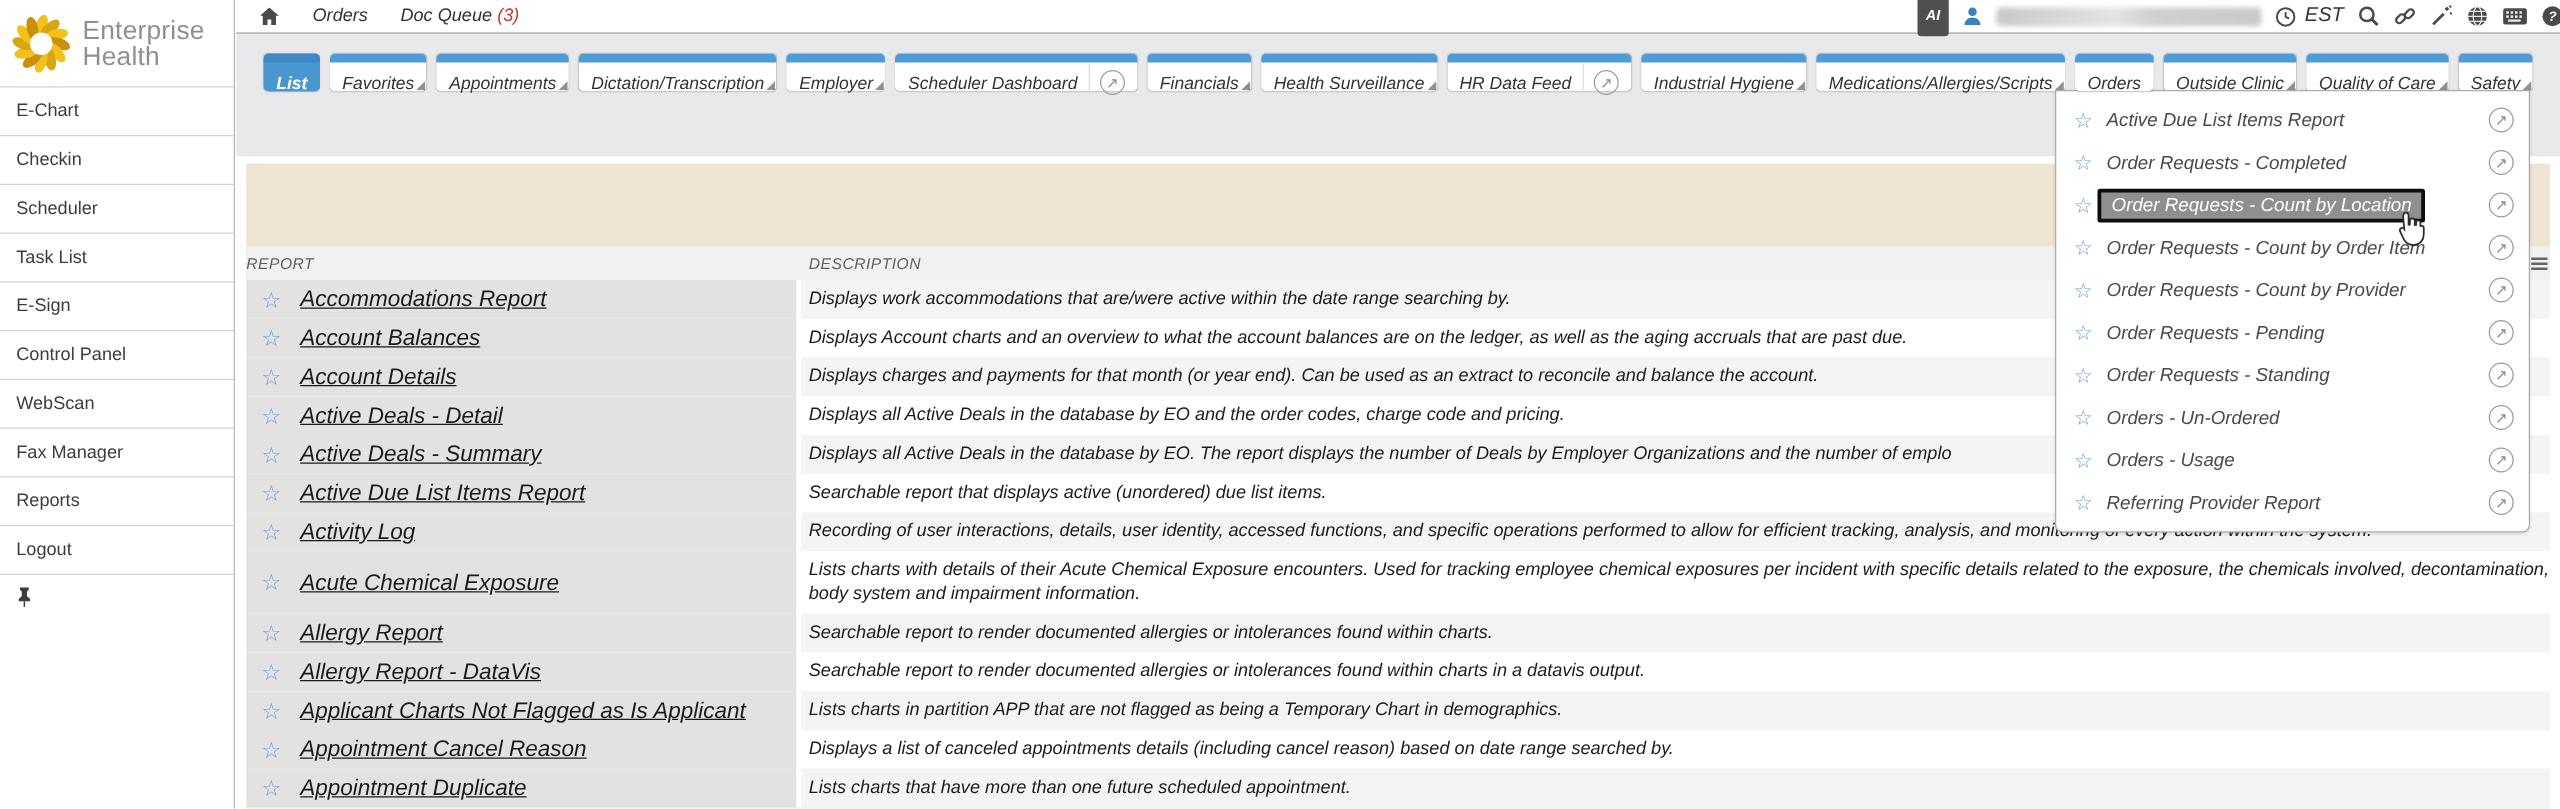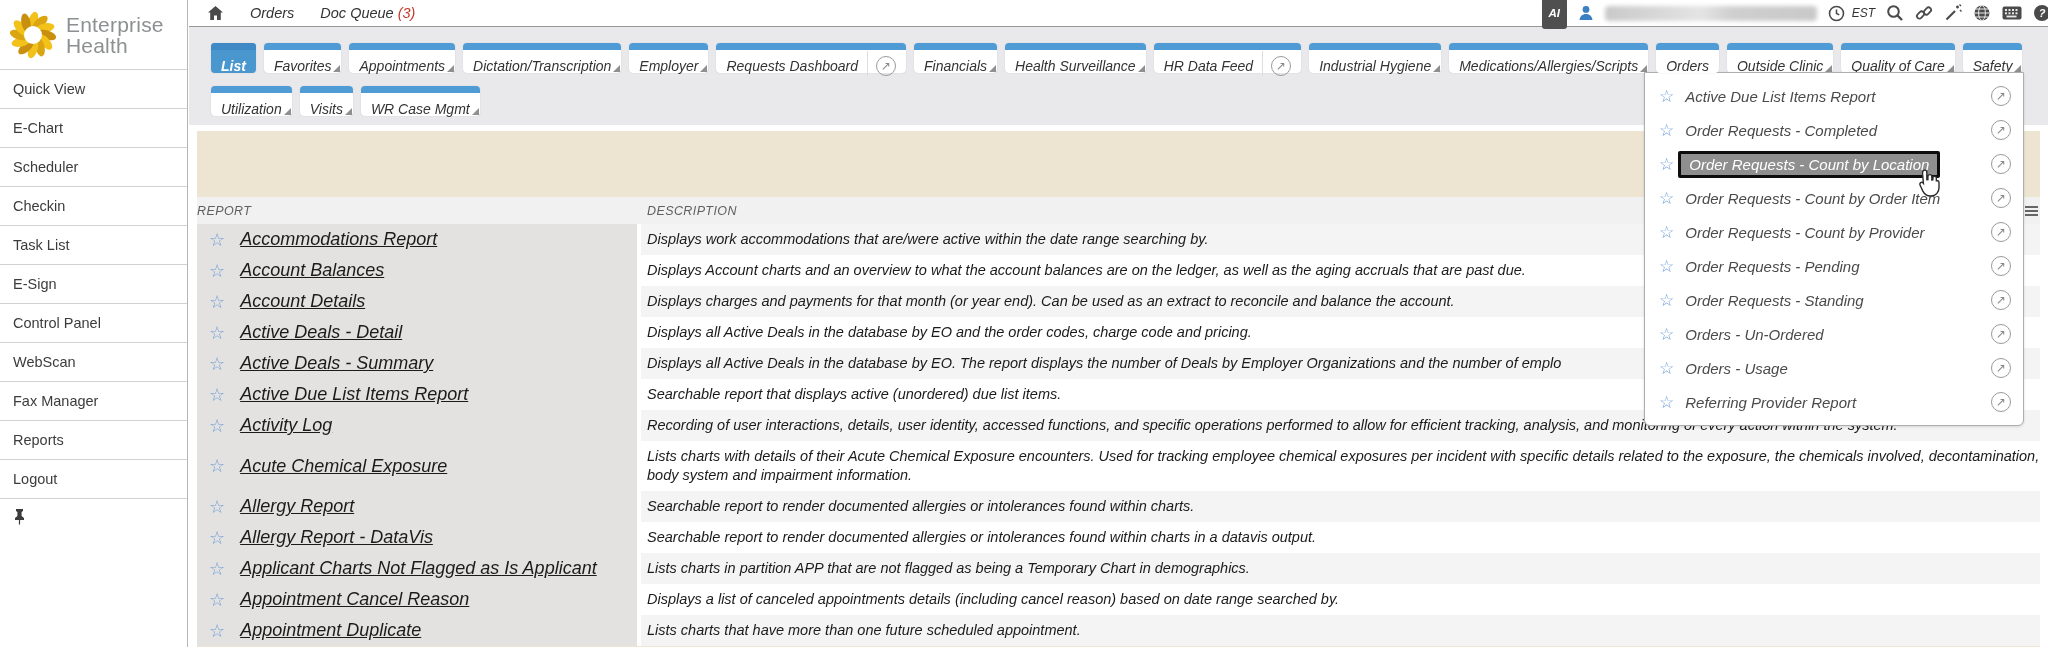--- a/index.html
+++ b/index.html
@@ -18,21 +18,21 @@
   
   .main { position:absolute; left:189px; top:0; width:1859px; height:647px;font-style:italic; }
 
   .topbar { height:27px; background:#fff; border-bottom:1px solid #979797; display:flex; align-items:center; padding:0 6px 0 18px; }
   .crumbs { display:flex; align-items:center; gap:26px; }
   .crumb { font-size:14.5px; color:#333; cursor:pointer; }
   .crumb-count { color:#c0392b; }
   .top-right { margin-left:auto; display:flex; align-items:center; gap:11px; }
   .ai-badge { width:25px; height:31px; background:#4f4f4f; color:#fff; font-weight:bold; font-size:11.5px; border-radius:3px; display:flex; align-items:center; justify-content:center; }
   .blurbar { width:212px; height:15px; border-radius:4px; background:linear-gradient(90deg,#c9c9c9,#e4e4e4 45%,#cfcfcf 60%,#c9c9c9); filter:blur(2px); }
-  .tz { font-size:12px; color:#333; margin-left:-4px; }
+  .tz { font-size:16px; color:#333; margin-left:-4px; }
   .tool-icon { display:inline-flex; cursor:pointer; }
 
   
   .tabstrip { height:98px; background:#e9e9ec; padding:16px 0 0 8px; }
   .tabrow { display:flex; gap:8px; flex-wrap:nowrap;padding-left:14px; }
   .tabrow + .tabrow { margin-top:13px; }
   .tab { position:relative; height:30px; background:#fff; border-radius:4px; padding:10px 10px 0; font-size:14px; color:#333; white-space:nowrap; cursor:pointer; box-shadow:0 0 1px rgba(0,0,0,.25); display:flex; align-items:center; }
   .tab::before { content:""; position:absolute; left:0; top:0; right:0; height:7px; background:#4f9bd5; border-radius:4px 4px 0 0; }
   .tab.fold::after { content:""; position:absolute; right:1px; bottom:1px; border-right:7px solid #8f8f8f; border-top:7px solid transparent; }
   .tab.active { background:#4a96cf; color:#fff; font-weight:bold; }
@@ -116,24 +116,23 @@
             </g>
           <circle cx="25" cy="25" r="9" fill="#fff"></circle>
         </g>
       </svg>
       <div class="brand-text">
         <div>Enterprise</div>
         <div>Health</div>
       </div>
     </div>
     <ul class="side-list">
-      <li class="side-item">Quick View</li>
       <li class="side-item">E-Chart</li>
+      <li class="side-item">Checkin</li>
       <li class="side-item">Scheduler</li>
-      <li class="side-item">Checkin</li>
       <li class="side-item">Task List</li>
       <li class="side-item">E-Sign</li>
       <li class="side-item">Control Panel</li>
       <li class="side-item">WebScan</li>
       <li class="side-item">Fax Manager</li>
       <li class="side-item">Reports</li>
       <li class="side-item">Logout</li>
     </ul>
     <div class="side-pin">
       <svg width="13" height="17" viewBox="0 0 13 17">
@@ -240,21 +239,21 @@
         <div class="tab fold">
             <span class="tab-label">Appointments</span>
           </div>
         <div class="tab fold">
             <span class="tab-label">Dictation/Transcription</span>
           </div>
         <div class="tab fold">
             <span class="tab-label">Employer</span>
           </div>
         <div class="tab">
-            <span class="tab-label">Requests Dashboard</span>
+            <span class="tab-label">Scheduler Dashboard</span>
             <span class="tab-ext">
               <span class="circle-arrow">↗</span>
             </span>
           </div>
         <div class="tab fold">
             <span class="tab-label">Financials</span>
           </div>
         <div class="tab fold">
             <span class="tab-label">Health Surveillance</span>
           </div>
@@ -274,31 +273,20 @@
             <span class="tab-label">Orders</span>
           </div>
         <div class="tab fold">
             <span class="tab-label">Outside Clinic</span>
           </div>
         <div class="tab fold">
             <span class="tab-label">Quality of Care</span>
           </div>
         <div class="tab fold">
             <span class="tab-label">Safety</span>
-          </div>
-      </div>
-      <div class="tabrow">
-        <div class="tab fold">
-            <span class="tab-label">Utilization</span>
-          </div>
-        <div class="tab fold">
-            <span class="tab-label">Visits</span>
-          </div>
-        <div class="tab fold">
-            <span class="tab-label">WR Case Mgmt</span>
           </div>
       </div>
     </div>
 
     <div class="content">
       <div class="table-spacer"></div>
       <div class="rtable">
         <div class="thead">
           <div class="th th-report">REPORT</div>
           <div class="th th-desc">DESCRIPTION</div>

